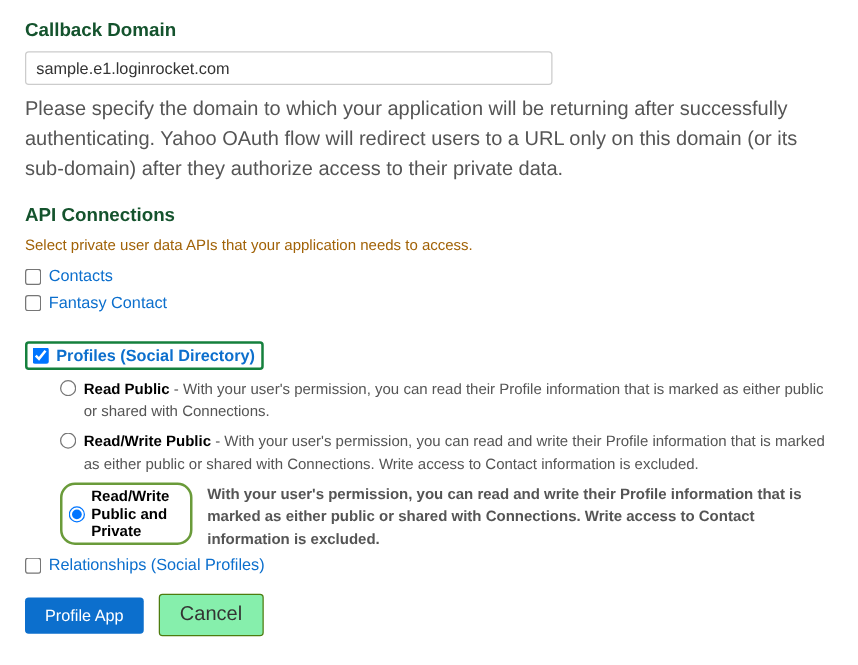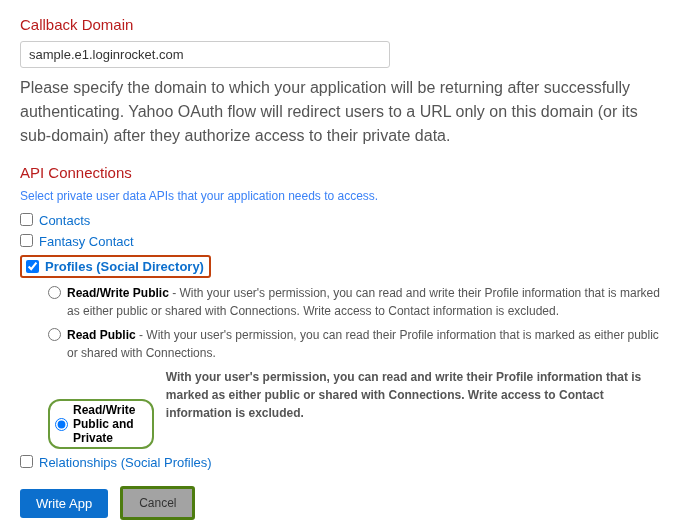--- a/index.html
+++ b/index.html
@@ -7,77 +7,78 @@
       font-family: Arial, Helvetica, sans-serif;
       font-size: 13px;
       color: #333;
       background: #fff;
       padding: 16px 20px;
       width: 686px;
       min-height: 532px;
     }
     .section-title {
       font-size: 15px;
-      font-weight: normal;
+      font-weight: bold;
       margin-bottom: 8px;
-      color: #b91c1c;
+      color: #14532d;
     }
     .callback-input {
-      width: 370px;
+      width: 422px;
       border: 1px solid #ccc;
       border-radius: 3px;
       padding: 5px 8px;
       font-size: 13px;
       color: #333;
       display: block;
       margin-bottom: 8px;
     }
     .description-text {
       font-size: 16px;
       color: #555;
       line-height: 1.5;
       margin-bottom: 16px;
       max-width: 640px;
     }
     .api-permissions-section {
       margin-bottom: 12px;
     }
     .api-select-text {
       font-size: 12px;
-      color: #3b82f6;
+      color: #a16207;
       margin-bottom: 10px;
     }
     .permission-item {
       display: flex;
-      align-items: flex-start;
+      align-items: flex-end;
       margin-bottom: 6px;
     }
     .permission-item input[type="checkbox"] {
       margin-right: 6px;
       width: 13px;
       height: 13px;
     }
     .permission-label {
       color: #0c6fcd;
       font-size: 13px;
       cursor: pointer;
     }
     .permission-label-highlighted {
       color: #0c6fcd;
       font-size: 13px;
       font-weight: bold;
       cursor: pointer;
     }
     
     .highlight-box {
-      border: 2px solid #c2410c;
+      border: 2px solid #15803d;
       border-radius: 3px;
       padding: 2px 5px 2px 4px;
       display: inline-flex;
       align-items: center;
+      margin-top: 18px;
     }
     .sub-options {
       margin-left: 28px;
       margin-top: 4px;
       margin-bottom: 4px;
     }
     .sub-option-item {
       display: flex;
       align-items: flex-start;
       margin-bottom: 6px;
@@ -97,21 +98,20 @@
       font-weight: bold;
     }
     
     .radio-highlight-box {
       border: 2px solid #6a9b3a;
       border-radius: 12px;
       padding: 2px 8px 2px 5px;
       display: inline-flex;
       align-items: center;
       margin-bottom: 2px;
-      margin-top: 31px;
     }
     .radio-highlight-box input[type="radio"] {
       margin-right: 5px;
       margin-top: 0;
     }
     .sub-option-rw-private {
       margin-bottom: 2px;
     }
     .button-row {
       margin-top: 16px;
@@ -122,26 +122,26 @@
     .btn-create {
       background-color: #0c6fcd;
       color: #fff;
       border: none;
       border-radius: 3px;
       padding: 7px 16px;
       font-size: 13px;
       cursor: pointer;
     }
     .btn-cancel {
-      background-color: #a3a3a3;
+      background-color: #86efac;
       color: #333;
-      border: 3px solid #4d7c0f;
+      border: 1px solid #4d7c0f;
       border-radius: 3px;
       padding: 7px 16px;
-      font-size: 12px;
+      font-size: 16px;
       cursor: pointer;
     }
   </style>
 </head>
 <body>
 
 <div>
   <div class="section-title">Callback Domain</div>
   <input class="callback-input" type="text" value="sample.e1.loginrocket.com" style="">
   <p class="description-text">Please specify the domain to which your application will be returning after successfully authenticating. Yahoo OAuth flow will redirect users to a URL only on this domain (or its sub-domain) after they authorize access to their private data.</p>
@@ -165,45 +165,45 @@
   <div class="permission-item">
     <span class="highlight-box">
       <input type="checkbox" id="profiles" checked="" style="">
       <label for="profiles" class="permission-label-highlighted">Profiles (Social Directory)</label>
     </span>
   </div>
 
   <div class="sub-options">
 
     <div class="sub-option-item">
+      <input type="radio" name="profile_access" id="read_public" style="">
+      <label for="read_public" class="sub-option-text">
+        <strong>Read Public</strong><span> - With your user's permission, you can read their Profile information that is marked as either public or shared with Connections.</span>
+      </label>
+    </div>
+
+    <div class="sub-option-item">
       <input type="radio" name="profile_access" id="read_write_public" style="">
       <label for="read_write_public" class="sub-option-text">
         <strong>Read/Write Public</strong><span> - With your user's permission, you can read and write their Profile information that is marked as either public or shared with Connections. Write access to Contact information is excluded.</span>
-      </label>
-    </div>
-
-    <div class="sub-option-item">
-      <input type="radio" name="profile_access" id="read_public" style="">
-      <label for="read_public" class="sub-option-text">
-        <strong>Read Public</strong><span> - With your user's permission, you can read their Profile information that is marked as either public or shared with Connections.</span>
       </label>
     </div>
 
     <div class="sub-option-item sub-option-rw-private">
       <span class="radio-highlight-box">
         <input type="radio" name="profile_access" id="read_write_private" checked="" style="">
         <label for="read_write_private" style="font-size:12px; font-weight:bold; color:#000; cursor:pointer;">Read/Write Public and Private</label>
       </span>
       <span class="sub-option-text" style="margin-left:12px;font-weight:bold;"> With your user's permission, you can read and write their Profile information that is marked as either public or shared with Connections. Write access to Contact information is excluded.</span>
     </div>
 
   </div>
 
   <div class="permission-item">
     <input type="checkbox" id="relationships" style="">
     <label for="relationships" class="permission-label">Relationships (Social Profiles)</label>
   </div>
 </div>
 
 <div class="button-row">
-  <button class="btn-create">Write App</button>
+  <button class="btn-create">Profile App</button>
   <button class="btn-cancel">Cancel</button>
 </div>
 
 </body></html>

